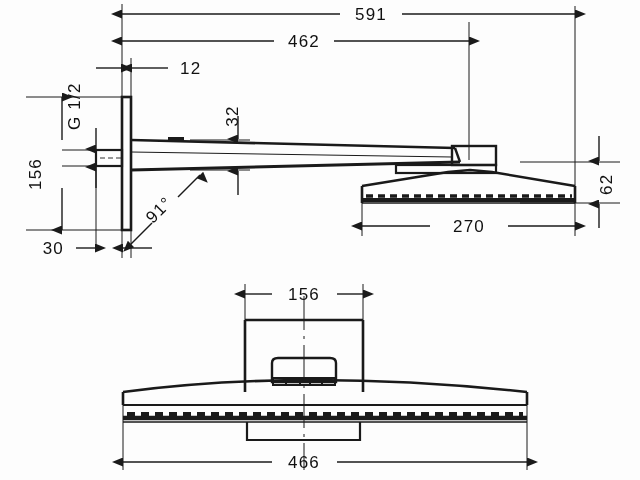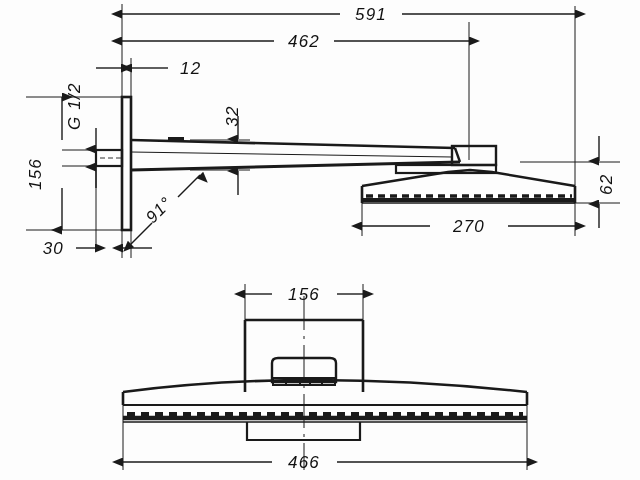--- a/index.html
+++ b/index.html
@@ -1,21 +1,21 @@
 <!DOCTYPE html>
 <html><head>
 <meta charset="utf-8">
 <style>
   html,body{margin:0;padding:0;background:#ffffff;}
   body{
     width:640px;height:480px;overflow:hidden;
     font-family:"Liberation Sans", sans-serif;
     background:#fdfdfd;
   }
-  #stage{position:relative;width:640px;height:480px;background:#fdfdfd;font-style:italic;}
+  #stage{position:relative;width:640px;height:480px;background:#fdfdfd;}
   svg#drawing{position:absolute;left:0;top:0;width:640px;height:480px;display:block;}
   .lbl{
     font-family:"Liberation Sans", sans-serif;
     font-size:17px;
     fill:#111111;
     letter-spacing:1.2px;
   }
   .lbl-v{
     font-family:"Liberation Sans", sans-serif;
     font-size:17px;

